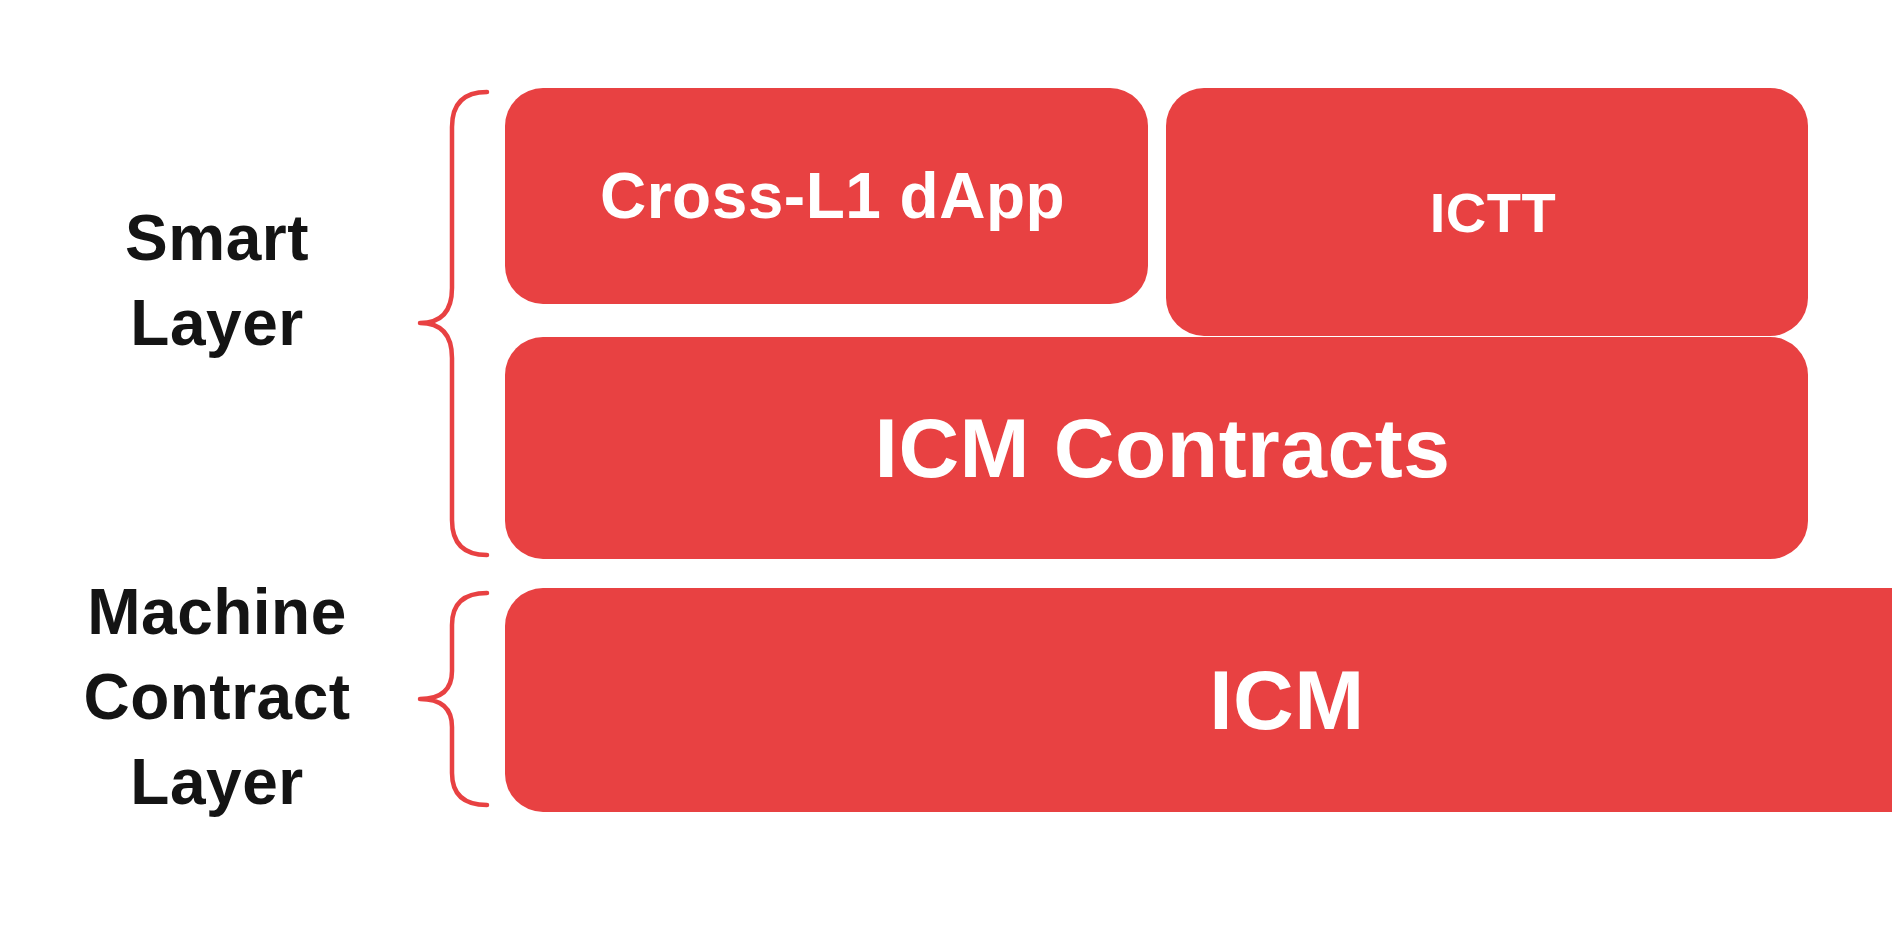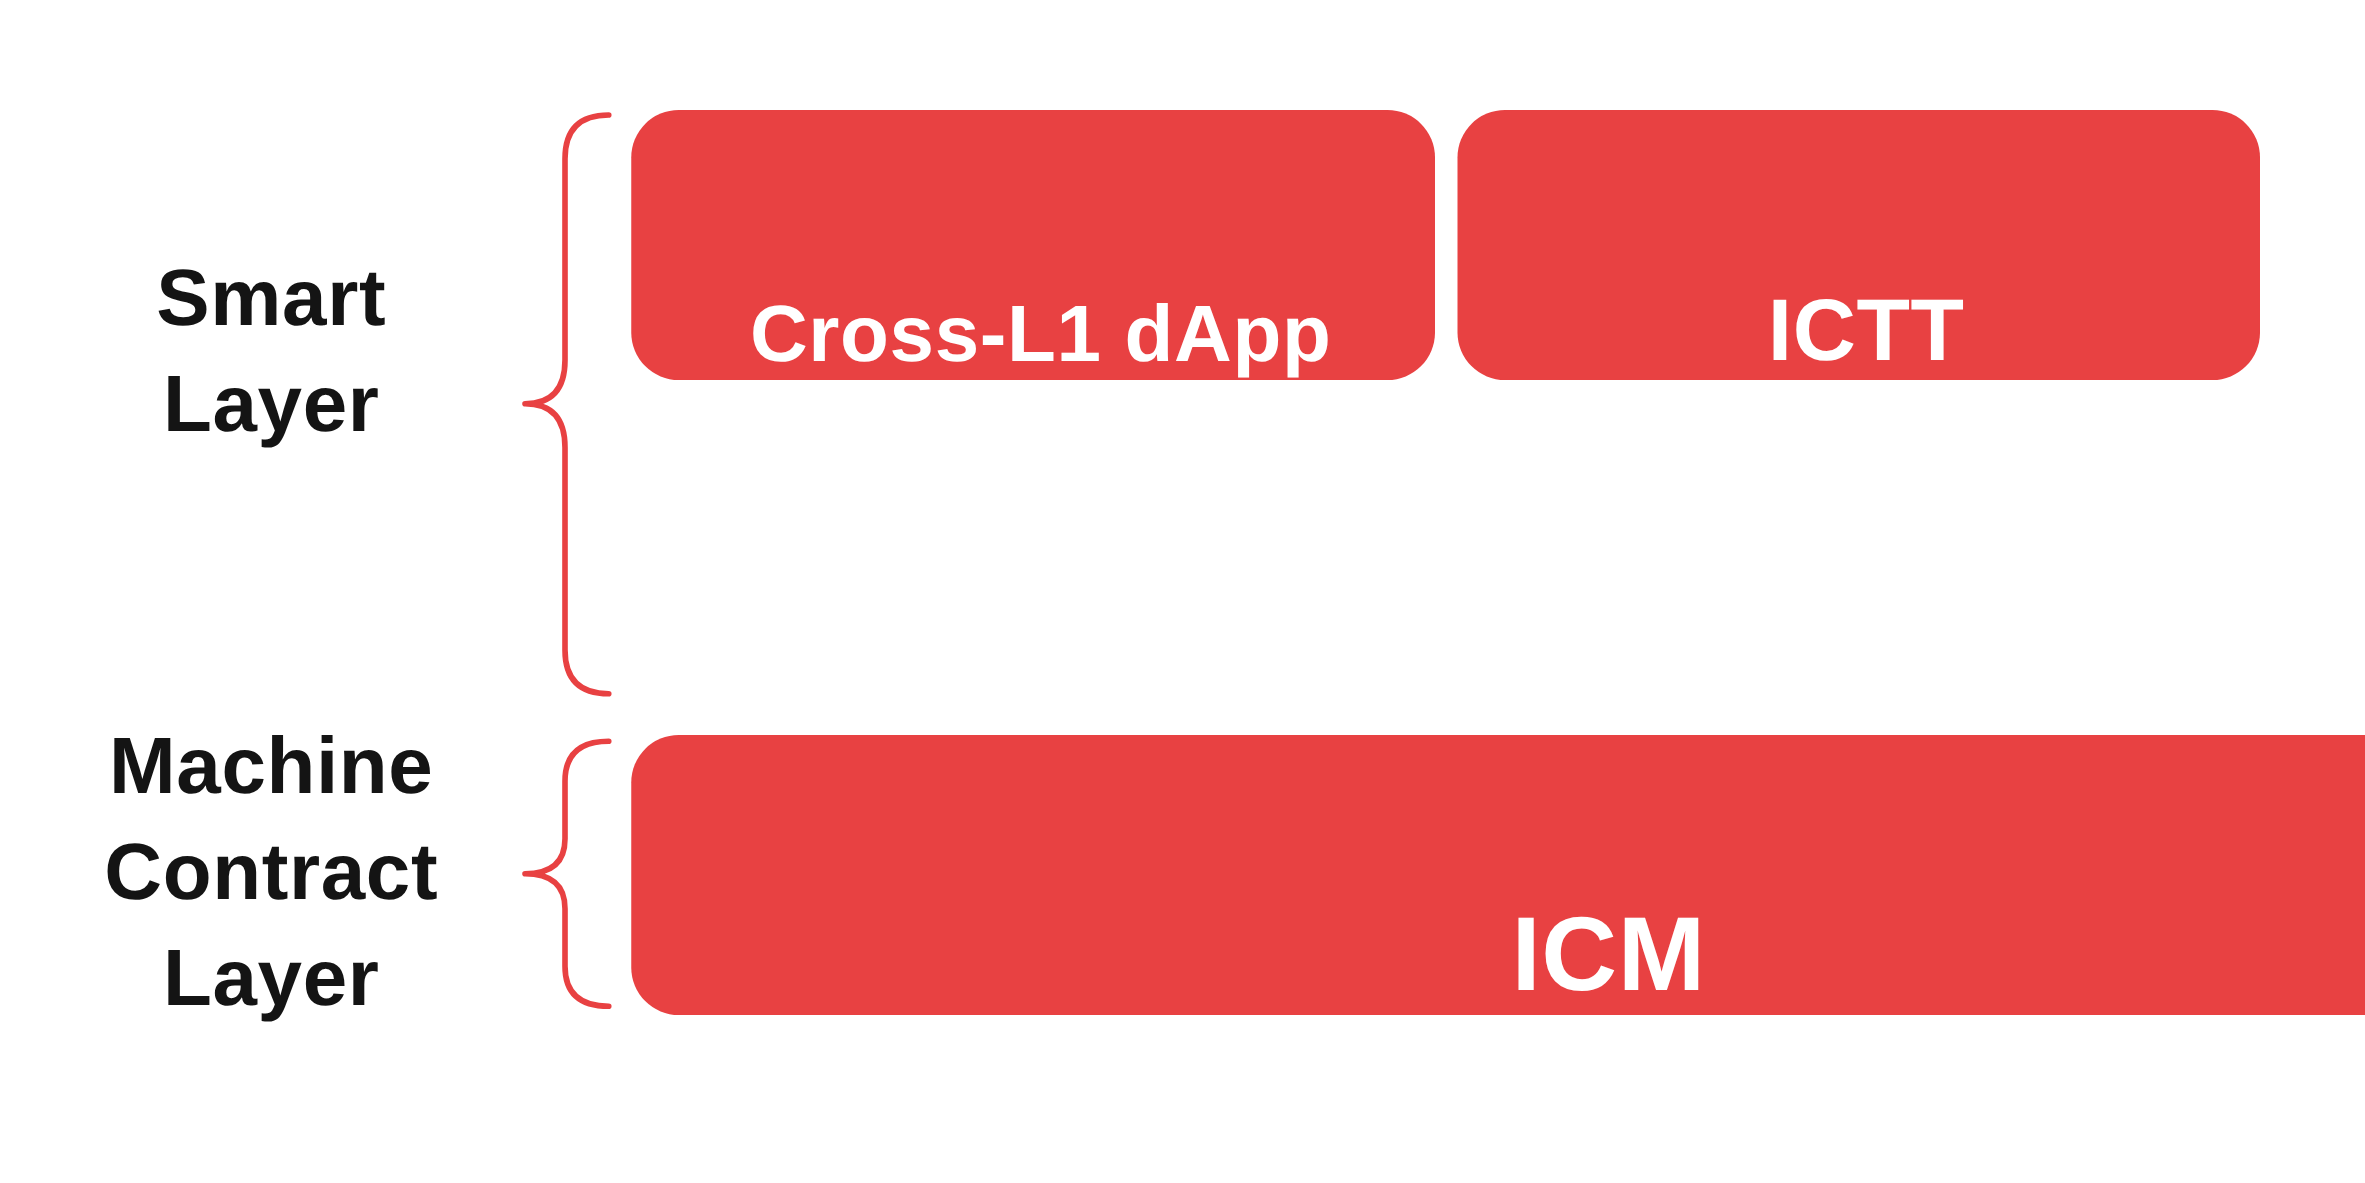--- a/index.html
+++ b/index.html
@@ -47,29 +47,29 @@
     stroke-linejoin: round;
   }
   .brace.smart   { left: 400px; top: 80px;  width: 100px; height: 490px; }
   .brace.virtual { left: 400px; top: 575px; width: 100px; height: 240px; }
 
   .box {
     position: absolute;
     background: var(--accent);
     border-radius: 38px;
     display: flex;
-    align-items: flex-end;
+    align-items: center;
     justify-content: center;
     color: var(--box-text);
     font-weight: 700;
     letter-spacing: 0.5px;
     padding-left: 12px;
   }
   .box.cross-l1 { left: 505px;  top: 88px;  width: 643px;  height: 216px; font-size: 64px; }
-  .box.ictt     { left: 1166px; top: 88px;  width: 642px;  height: 216px; font-size: 70px; }
+  .box.ictt     { left: 1166px; top: 88px;  width: 642px;  height: 248px; font-size: 56px; }
   .box.icm-contracts { left: 505px; top: 337px; width: 1303px; height: 222px; font-size: 84px; }
   .box.icm      { left: 505px;  top: 588px; width: 1552px; height: 224px; font-size: 84px; }
 </style>
 </head>
 <body>
 
 <div class="canvas">
 
   <div class="side-label smart">
     <div>Smart</div>
@@ -103,18 +103,21 @@
   </svg>
 
   <div class="box cross-l1">
     <span>Cross-L1 dApp</span>
   </div>
 
   <div class="box ictt">
     <span>ICTT</span>
   </div>
 
+  <div class="box icm-contracts">
+    <span>ICM Contracts</span>
+  </div>
 
   <div class="box icm">
     <span>ICM</span>
   </div>
 
 </div>
 
 </body></html>

